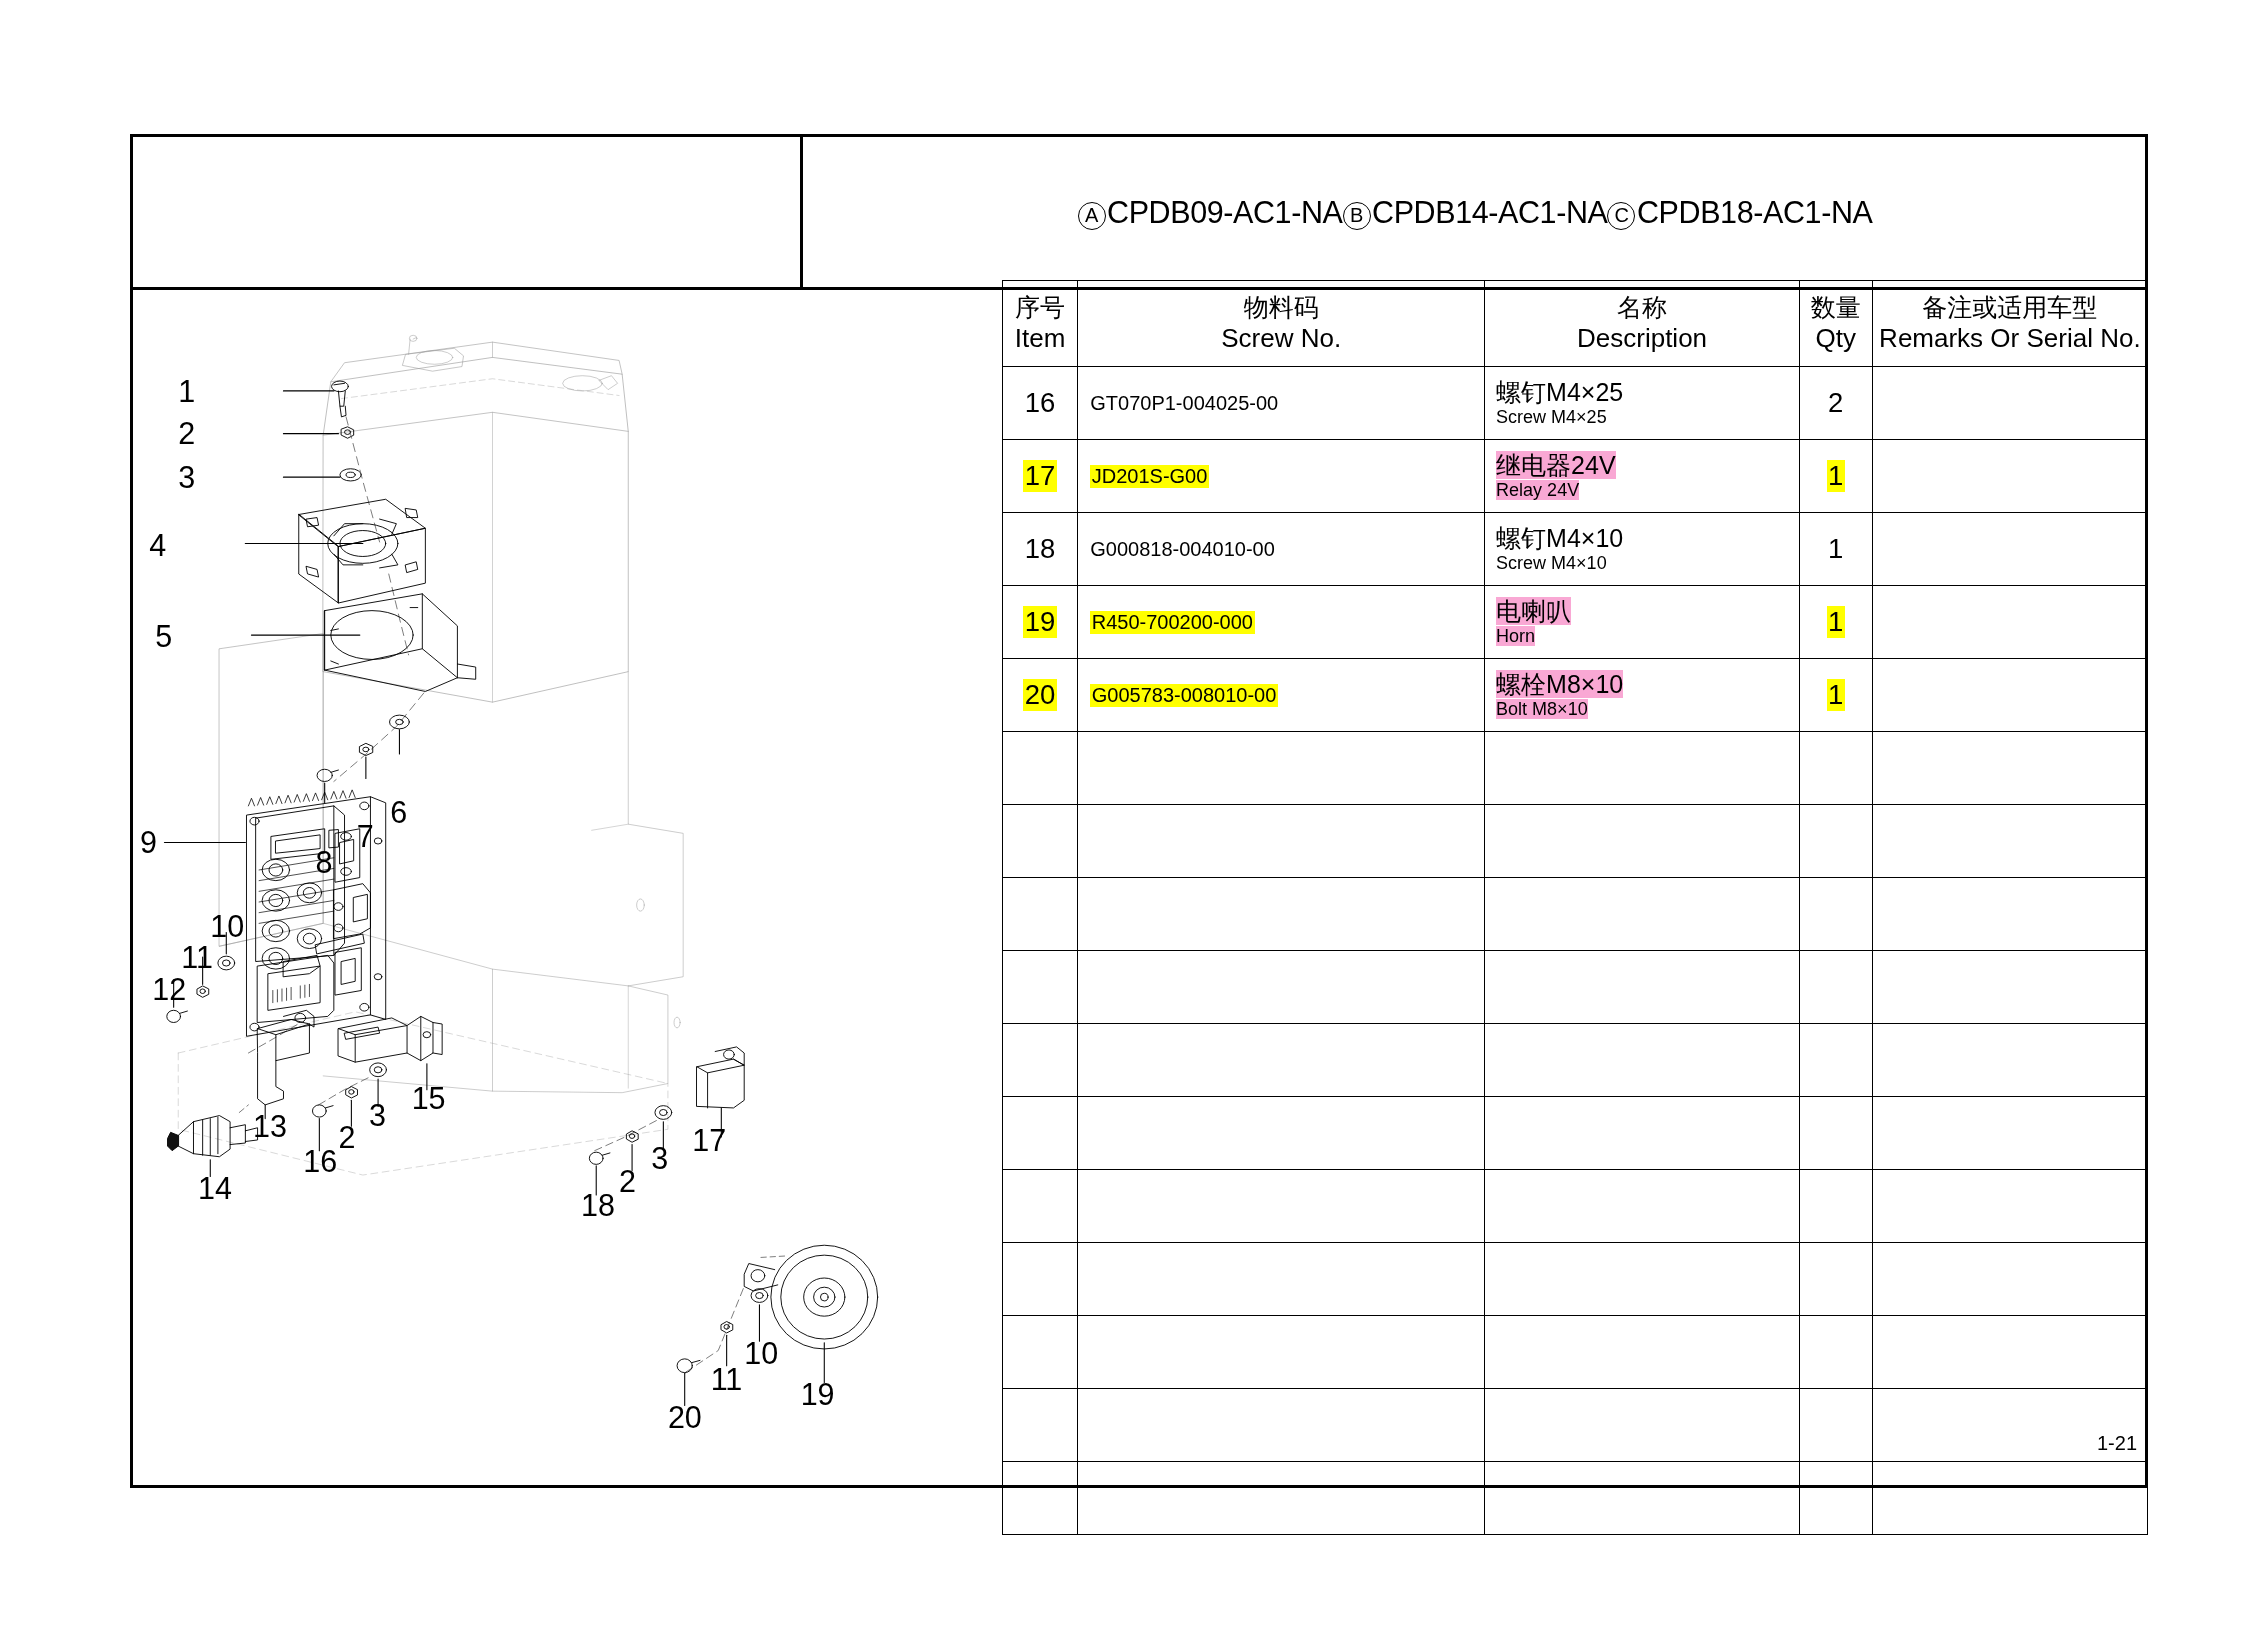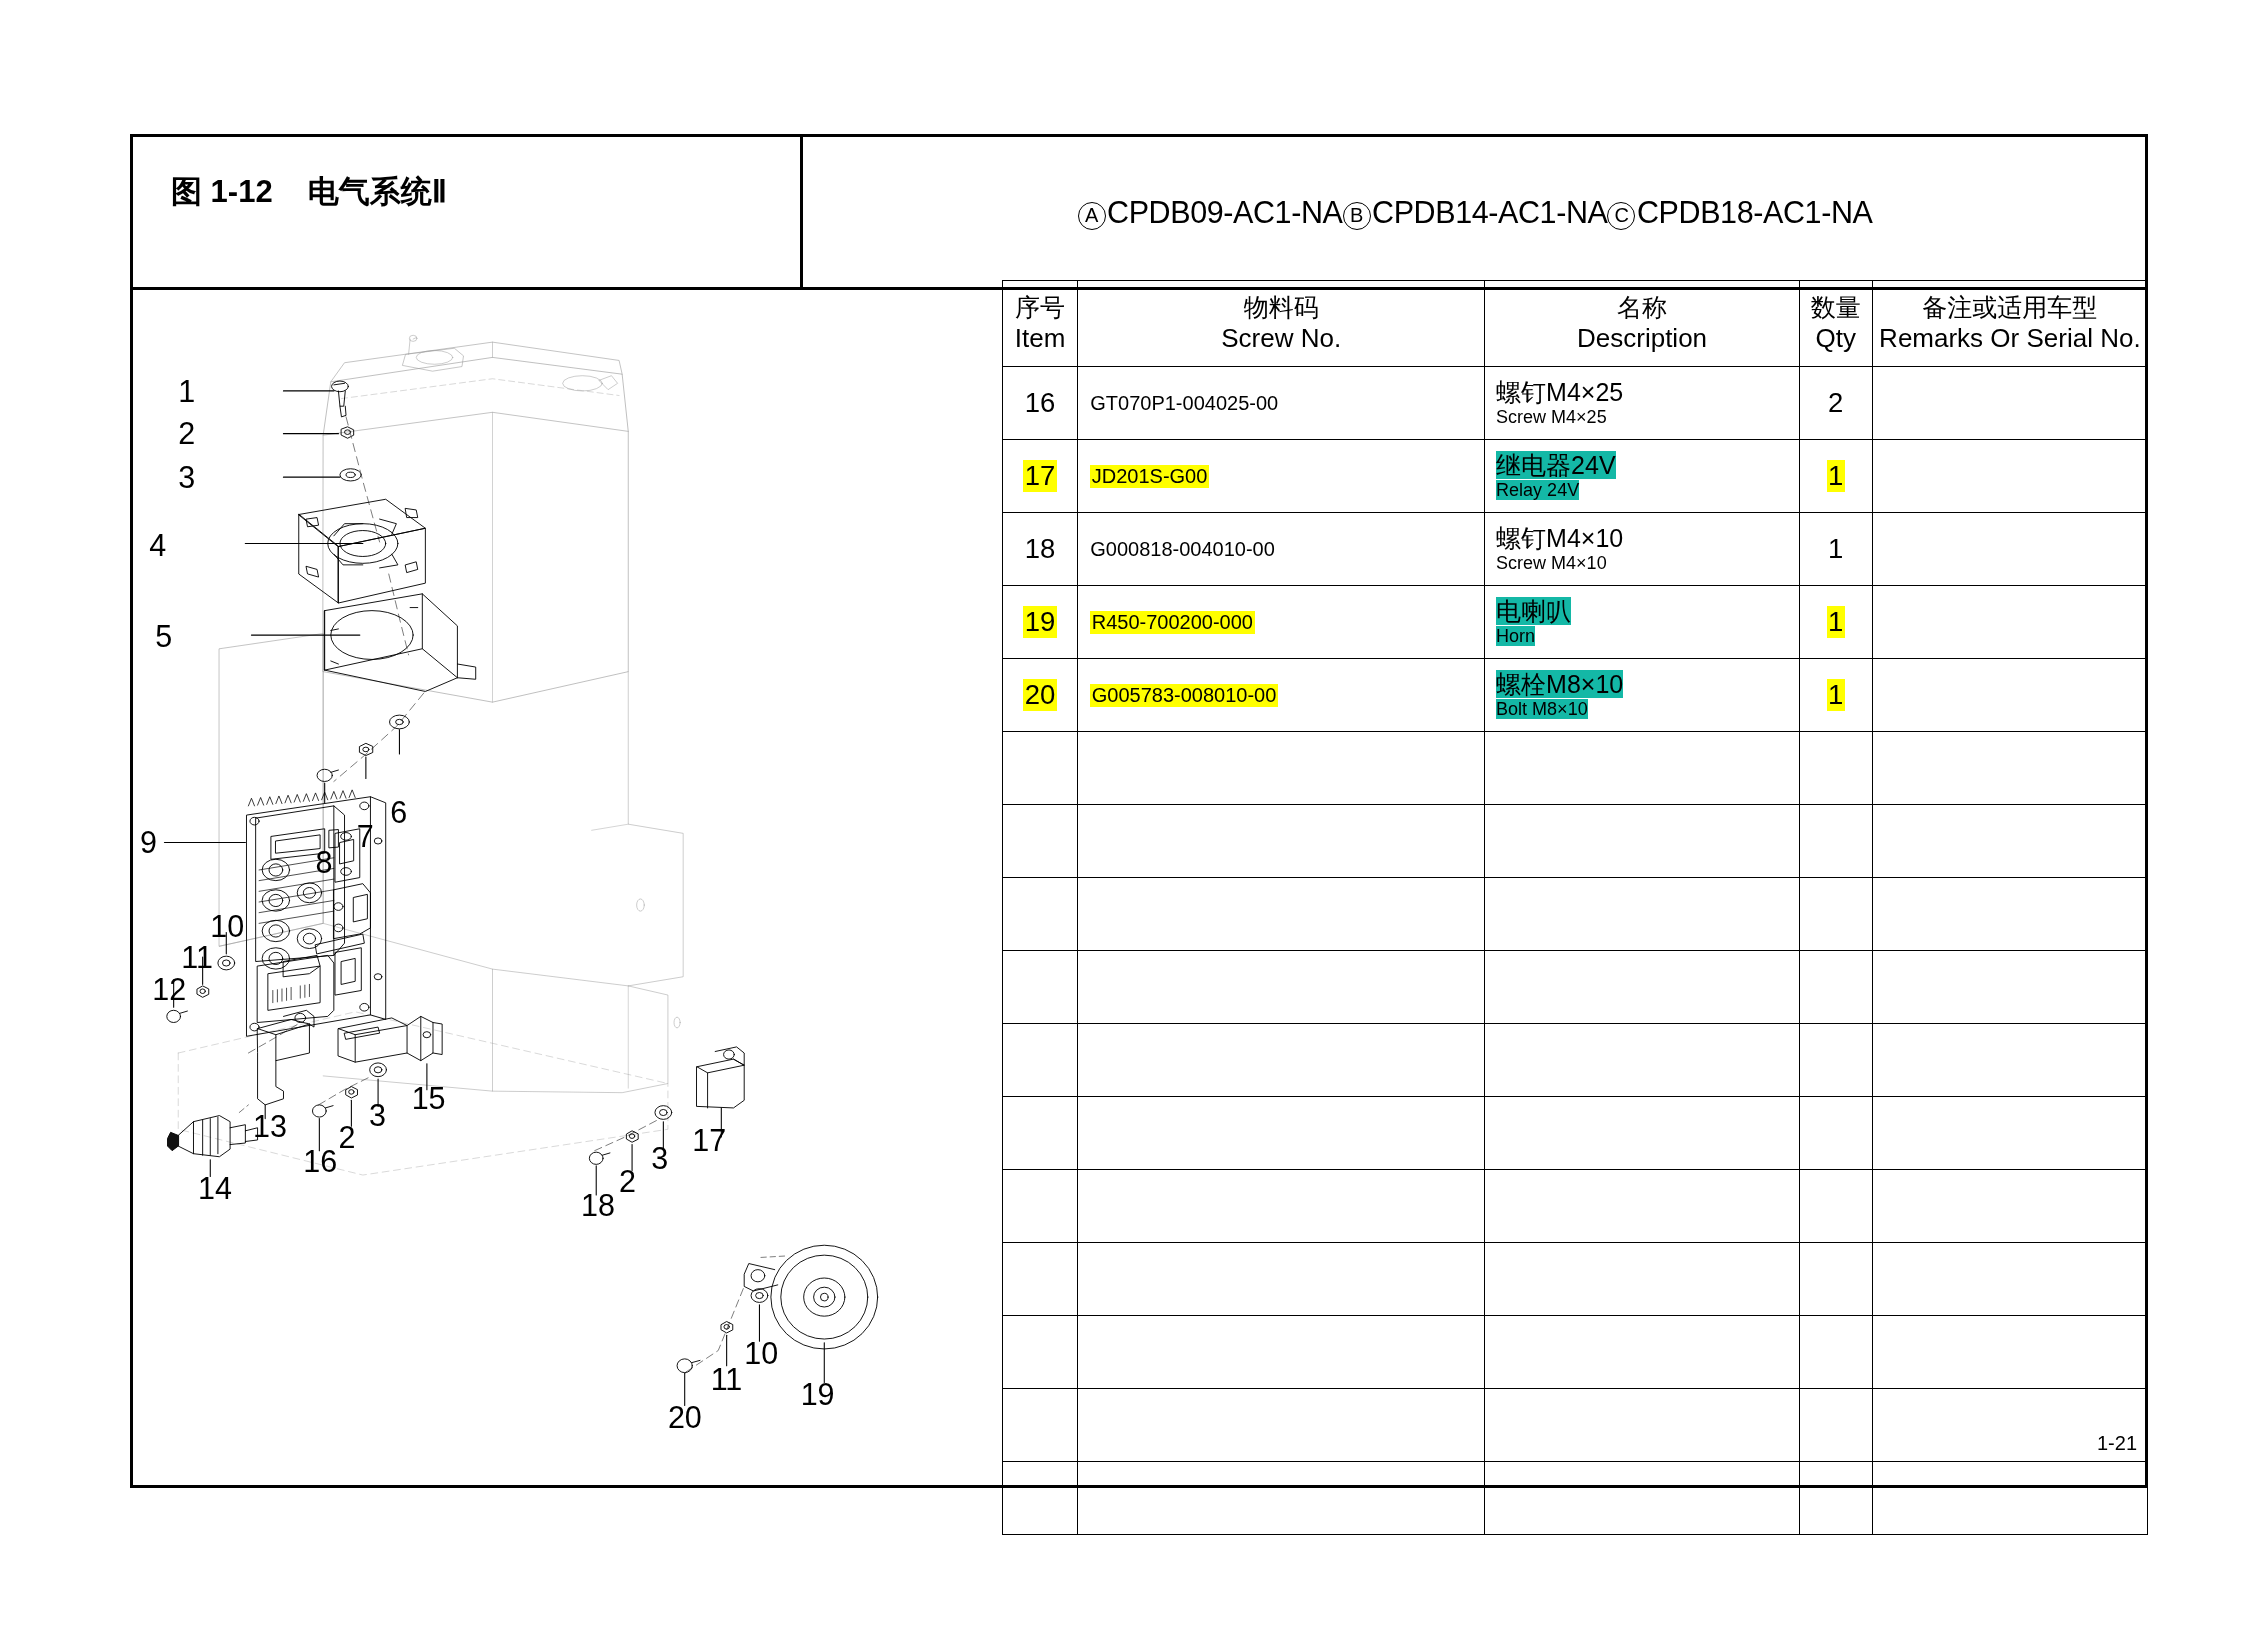--- a/index.html
+++ b/index.html
@@ -145,21 +145,21 @@
   .desc-cn { display: block; font-size: 25px; white-space: nowrap; }
   .desc-en { display: block; font-size: 18px; white-space: nowrap; }
   .cell-qty {
     text-align: center;
     font-size: 27.5px;
   }
   .cell-remark { }
 
   .hl-text > span,
   .hl-inline {
-    background: #14b8a6;
+    background: #f9a8d4;
   }
   .hl-block {
     background: #FFFF00;
     display: inline-block;
     padding: 0 1.5px;
   }
 
   
   #page-number {
     position: absolute;
@@ -184,24 +184,20 @@
     fill: #000;
     font-family: "Liberation Sans", sans-serif;
   }
 </style>
 </head>
 <body>
 
 <div id="page-frame"></div>
 
 <div id="title-block">
-  <div class="title-line title-line-cn">
-    <span class="title-fig">图 1-12</span>
-    <span class="title-name">电气系统Ⅱ</span>
-  </div>
 </div>
 
 <div id="models-block">
   <div class="model-entry">
     <span class="circled">A</span><span>CPDB09-AC1-NA</span>
   </div>
   <div class="model-entry">
     <span class="circled">B</span><span>CPDB14-AC1-NA</span>
   </div>
   <div class="model-entry">

